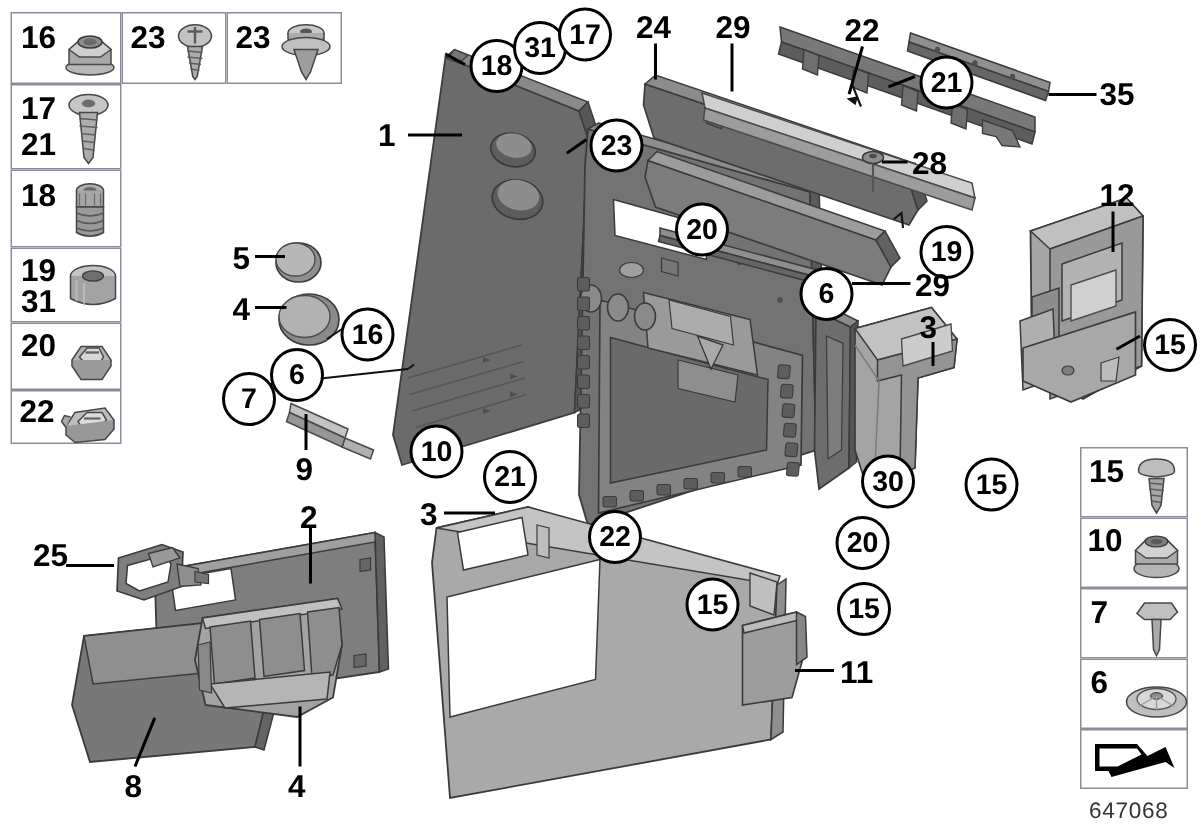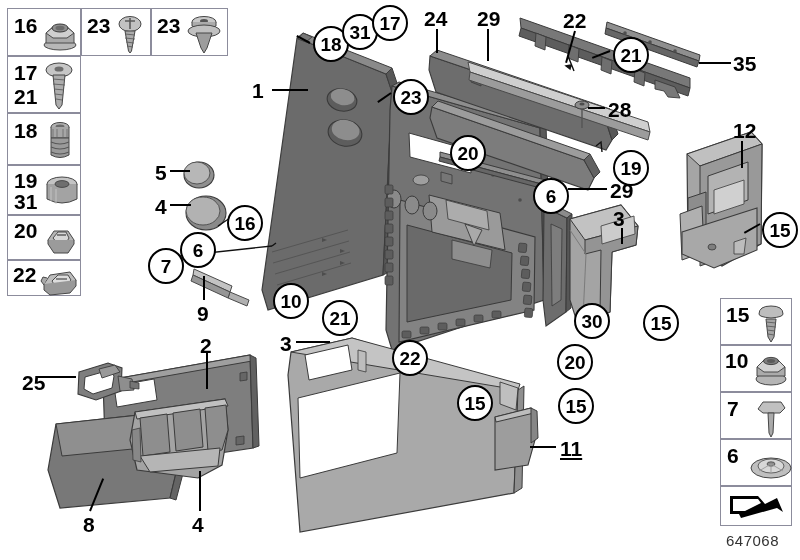--- a/index.html
+++ b/index.html
@@ -451,21 +451,21 @@
       <div class="num circ" style="left: 148px; top: 248px;">7</div>
       <div class="num circ" style="left: 273px; top: 283px;">10</div>
       <div class="num plain" style="left: 197px; top: 303px;">9</div>
       <div class="num circ" style="left: 322px; top: 300px;">21</div>
       <div class="num circ" style="left: 556px; top: 303px; margin-left: 18px;">30</div>
       <div class="num circ" style="left: 643px; top: 305px;">15</div>
       <div class="num plain" style="left: 200px; top: 335px;">2</div>
       <div class="num plain" style="left: 280px; top: 333px;">3</div>
       <div class="num circ" style="left: 392px; top: 340px;">22</div>
       <div class="num circ" style="left: 557px; top: 344px;">20</div>
-      <div class="num plain" style="left: 22px; top: 372px;">25</div>
+      <div class="num plain" style="left: 22px; top: 360px;">25</div>
       <div class="num circ" style="left: 457px; top: 385px;">15</div>
       <div class="num circ" style="left: 558px; top: 388px;">15</div>
-      <div class="num plain" style="left: 560px; top: 438px; text-decoration: underline;">11</div>
+      <div class="num plain" style="left: 560px; top: 438px;">11</div>
       <div class="num plain" style="left: 83px; top: 514px;">8</div>
       <div class="num plain" style="left: 192px; top: 514px;">4</div>
     </div>
 
 </div>
 
 </body></html>

